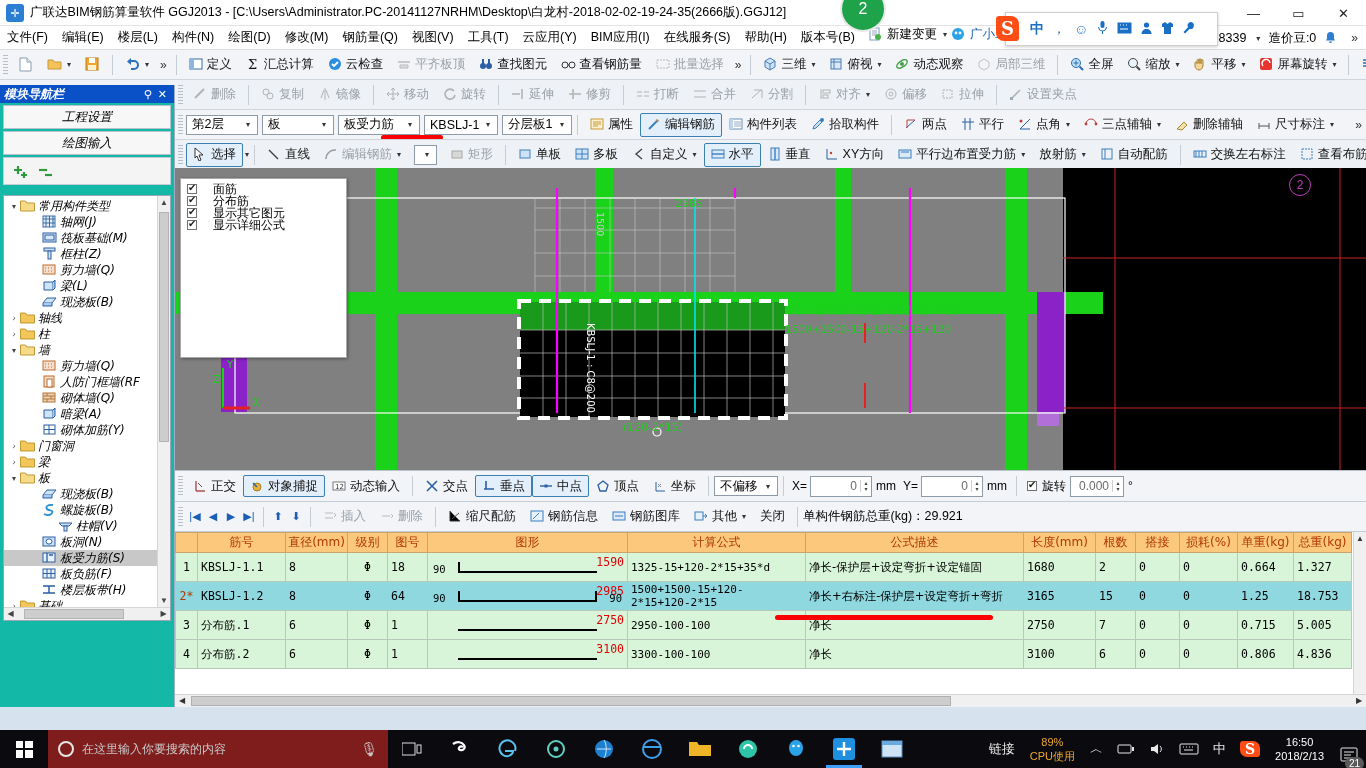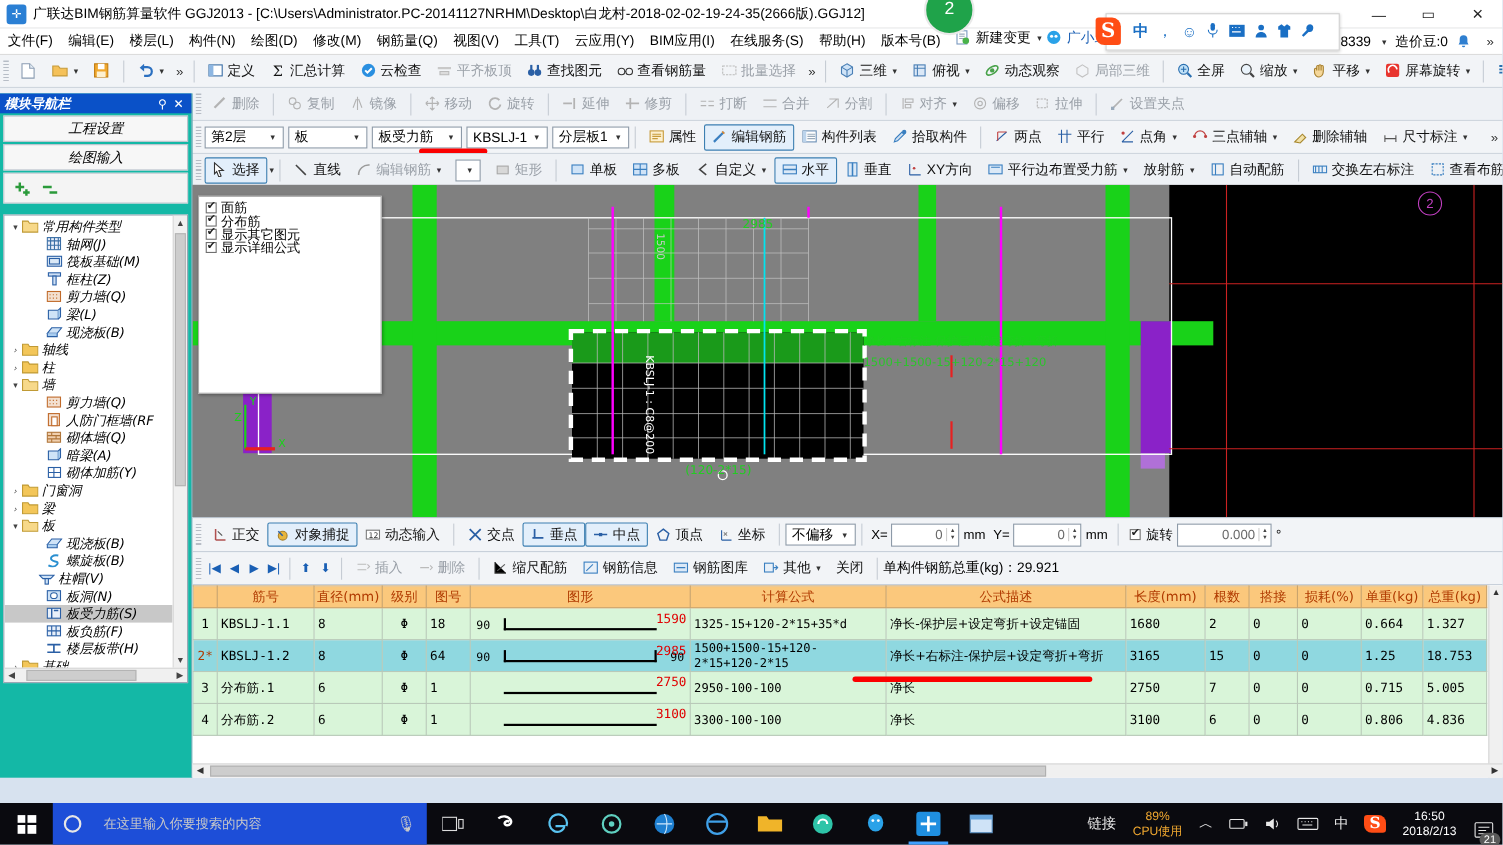--- a/index.html
+++ b/index.html
@@ -93,21 +93,21 @@
   .lp-bot{position:absolute;left:3px;right:3px;bottom:3px;}
   .lp-bot .lp-tab{margin:2px 0;}
 
   
   .canvas{ position:absolute;left:175px;top:168px;right:0;height:302px;background:#808080;overflow:hidden;}
   .floatpanel{ position:absolute;left:5px;top:10px;width:167px;height:180px;background:#fff;
      border:1px solid #a9a9a9;box-shadow:1px 1px 3px rgba(0,0,0,.35);}
   .fp-title{height:26px;display:flex;align-items:center;padding-left:7px;font-size:12.5px;
      color:#b9b9b9;border-bottom:1px solid #dcdcdc;}
   .fp-body{padding:4px 6px;}
-  .fp-item{display:flex;align-items:center;gap:4px;height:12px;font-size:12px;color:#000;
+  .fp-item{display:flex;align-items:center;gap:16px;height:12px;font-size:12px;color:#000;
      font-family:"DejaVu Sans","Liberation Sans",sans-serif;}
   .cbx{width:10px;height:10px;border:1px solid #707070;background:#fff;position:relative;flex:0 0 auto;}
   .cbx::after{content:"✔";position:absolute;left:0px;top:-3px;font-size:10px;color:#222;}
 
   
   .snapbar{position:absolute;left:175px;top:470px;right:0;height:32px;background:#f2f4f7;
      border-top:1px solid #b9c2cc;border-bottom:1px solid #c4ccd6;display:flex;align-items:center;white-space:nowrap;overflow:hidden;}
   .snapbar .tbtn{height:22px;}
   .numbox{display:inline-flex;align-items:center;height:21px;border:1px solid #8d9aa8;background:#fff;width:62px;}
   .numbox .nv{flex:1;text-align:right;padding-right:3px;font-size:12px;color:#6a6a6a;}
@@ -149,21 +149,21 @@
      border-top:1px solid #bdbdbd;display:flex;align-items:center;
      font-family:"DejaVu Sans Mono","Liberation Mono",monospace;font-size:11.5px;}
   .sb-cell{height:19px;margin:0 2px;border:1px solid #cfcfcf;background:#f7f7f7;display:flex;
      align-items:center;padding:0 5px;white-space:nowrap;}
 
   
   .taskbar{position:absolute;left:0;bottom:0;width:1366px;height:38px;background:#0a0a0f;display:flex;align-items:center;}
   .startbtn{width:48px;height:38px;display:flex;align-items:center;justify-content:center;}
   .winlogo{width:17px;height:17px;display:grid;grid-template-columns:1fr 1fr;grid-template-rows:1fr 1fr;gap:2px;}
   .winlogo i{background:#fff;display:block;}
-  .searchbox{width:340px;height:38px;background:#1d4ed8;display:flex;align-items:center;gap:20px;padding:0 10px;color:#c8c8c8;font-size:12px;}
+  .searchbox{width:340px;height:38px;background:#7f1d1d;display:flex;align-items:center;gap:8px;padding:0 10px;color:#c8c8c8;font-size:12px;}
   .circ{width:16px;height:16px;border:2px solid #e6e6e6;border-radius:50%;flex:0 0 auto;}
   .tb-app{width:48px;height:38px;display:flex;align-items:center;justify-content:center;position:relative;}
   .tb-app.active::after{content:"";position:absolute;left:6px;right:6px;bottom:0;height:3px;background:#3fa0ff;}
   .tray{margin-left:auto;display:flex;align-items:center;height:38px;color:#fff;}
   .tray .it{padding:0 7px;font-size:13px;color:#e8e8e8;display:flex;align-items:center;}
   .clock{display:flex;flex-direction:column;align-items:center;justify-content:center;font-size:11px;color:#fff;padding:0 8px;line-height:14px;}
   .actioncenter{width:34px;height:38px;display:flex;align-items:center;justify-content:center;position:relative;color:#fff;margin-top:12px;}
   .badge{position:absolute;right:2px;bottom:4px;background:#5a5a5a;color:#fff;border-radius:9px;
      font-size:10px;padding:0 4px;line-height:13px;}
 
@@ -1002,21 +1002,21 @@
               </svg></span>
             <span>现浇板(B)</span>
           </div>
           <div class="tnode" style="padding-left: 26px;">
             <span class="exp"></span>
             <span class="tico"><svg width="15" height="13" viewBox="0 0 15 13">
                 <path d="M11 2c-5-1-8 2-6 4s7 1 5 4-6 2-8 1" stroke="#2a8fd0" stroke-width="1.8" fill="none"></path>
               </svg></span>
             <span>螺旋板(B)</span>
           </div>
-          <div class="tnode" style="padding-left: 19px;">
+          <div class="tnode" style="padding-left: 42px;">
             <span class="exp"></span>
             <span class="tico"><svg width="15" height="13" viewBox="0 0 15 13">
                 <path d="M1 4h13l-3 3H4z" fill="#cfe3f7" stroke="#2a5fa5"></path>
                 <rect x="6" y="7" width="3" height="5" fill="#cfe3f7" stroke="#2a5fa5"></rect>
               </svg></span>
             <span>柱帽(V)</span>
           </div>
           <div class="tnode" style="padding-left: 26px;">
             <span class="exp"></span>
             <span class="tico"><svg width="15" height="13" viewBox="0 0 15 13">
@@ -1270,21 +1270,21 @@
     <span style="padding:0 4px;">mm</span>
     <span style="padding:0 3px;">Y=</span>
     <span class="numbox">
       <span class="nv">0</span>
       <span class="sp">▴<br>▾</span>
     </span>
     <span style="padding:0 4px;">mm</span>
     <div class="vsep"></div>
     <span class="cbx" style="margin:0 5px;"></span>
     <span style="padding-right:4px;">旋转</span>
-    <span class="numbox" style="width:86px">
+    <span class="numbox" style="width:54px">
       <span class="nv">0.000</span>
       <span class="sp">▴<br>▾</span>
     </span>
     <span style="padding:0 4px;">°</span>
   </div>
 
   <div class="tbl-tools">
     <div class="grip"></div>
     <span class="navbtn">|◀</span>
     <span class="navbtn">◀</span>

